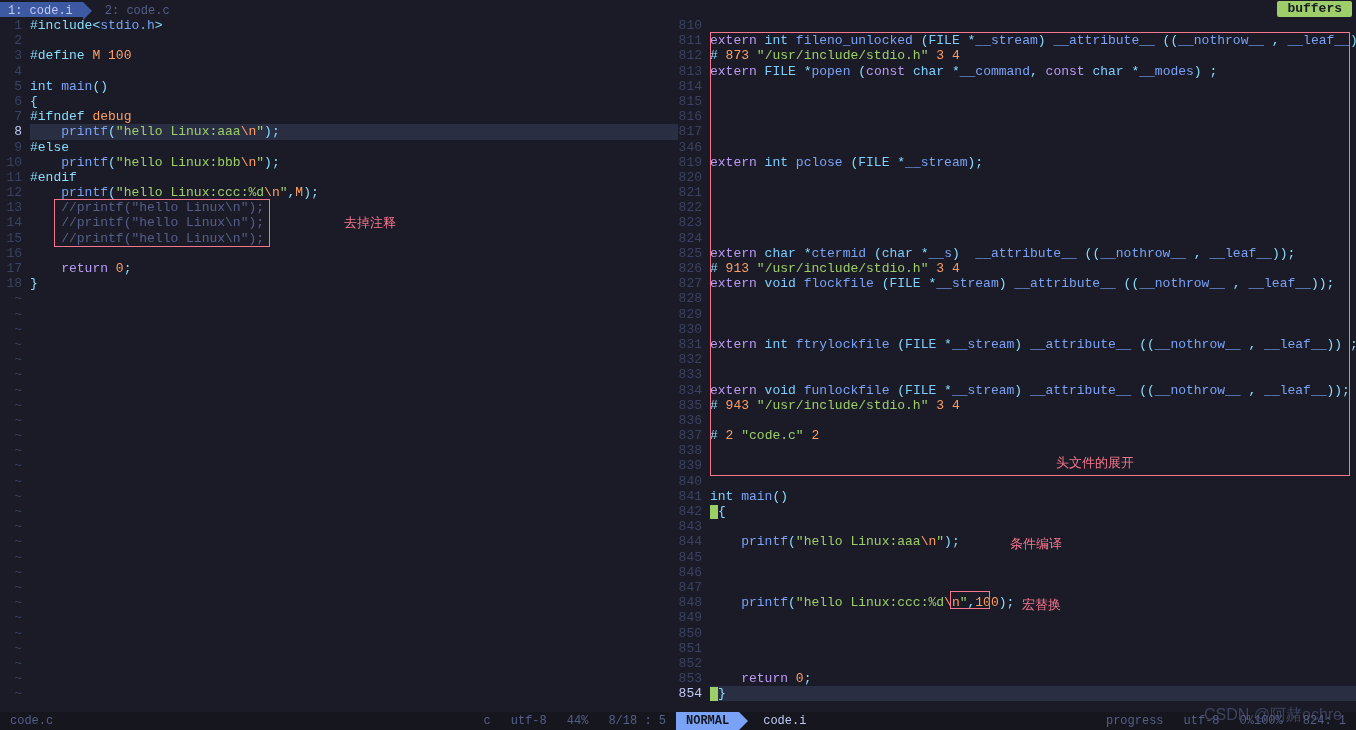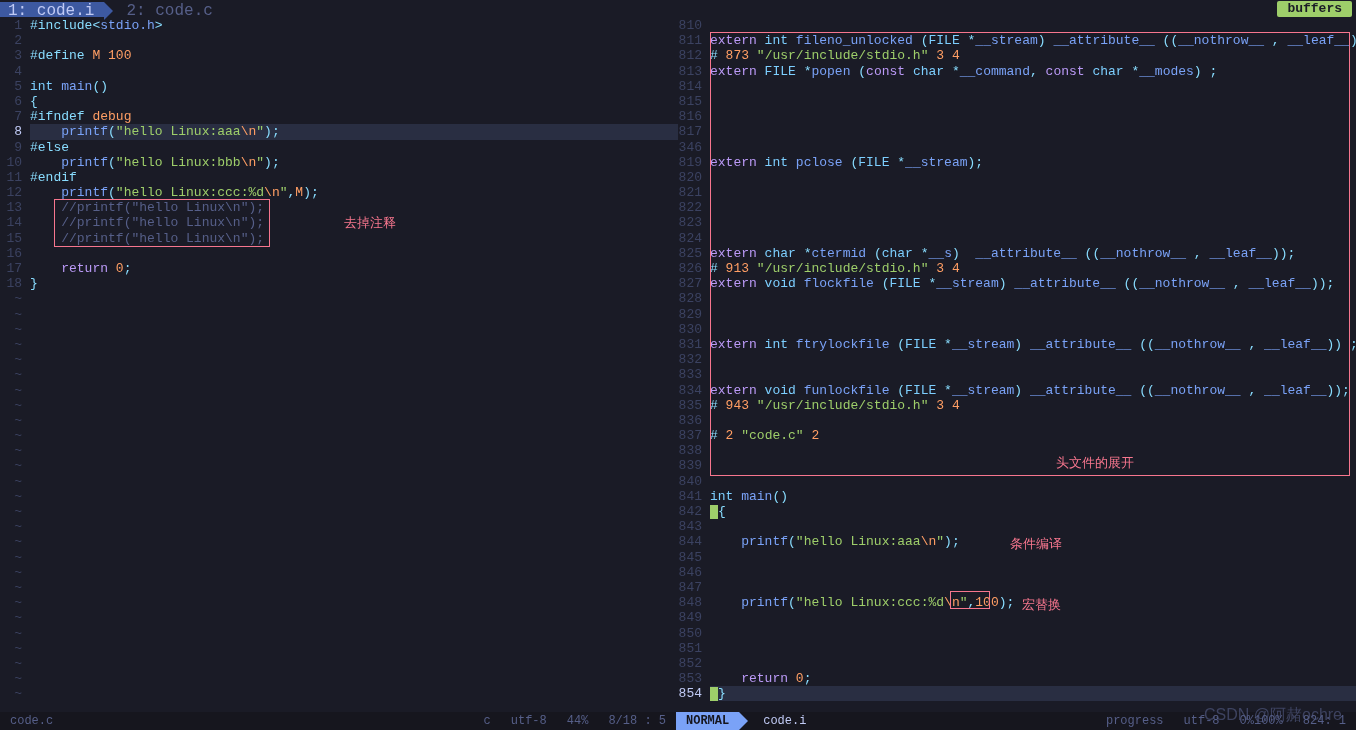--- a/index.html
+++ b/index.html
@@ -6,21 +6,21 @@
 body {
   background:#1a1b26;
   font-family: "Consolas","Courier New",monospace;
   font-size:13px;
   color:#a9b1d6;
   width:1356px; height:730px;
   overflow:hidden;
   position:relative;
 }
 .topbar { height:18px; display:flex; align-items:center; }
-.tab { height:15px; padding:0 10px 0 8px; line-height:18px; font-size:16px; position:relative;font-family:Liberation Mono, monospace; }
+.tab { height:15px; padding:0 10px 0 8px; line-height:18px; font-size:12px; position:relative;font-family:Liberation Mono, monospace; }
 .tab.active { background:#3d59a1; color:#c0caf5;}
 .tab.active::after{
   content:''; position:absolute; right:-9px; top:0;
   border-left:9px solid #3d59a1; border-top:9px solid transparent; border-bottom:9px solid transparent;
 }
 .tab.inactive{ color:#565f89; margin-left:14px;}
 .buffers-tag{
   margin-left:auto; background:#9ece6a; color:#1a1b26; padding:0 10px;
   font-weight:bold; border-radius:2px; height:16px; line-height:16px; margin-right:4px;
 }

